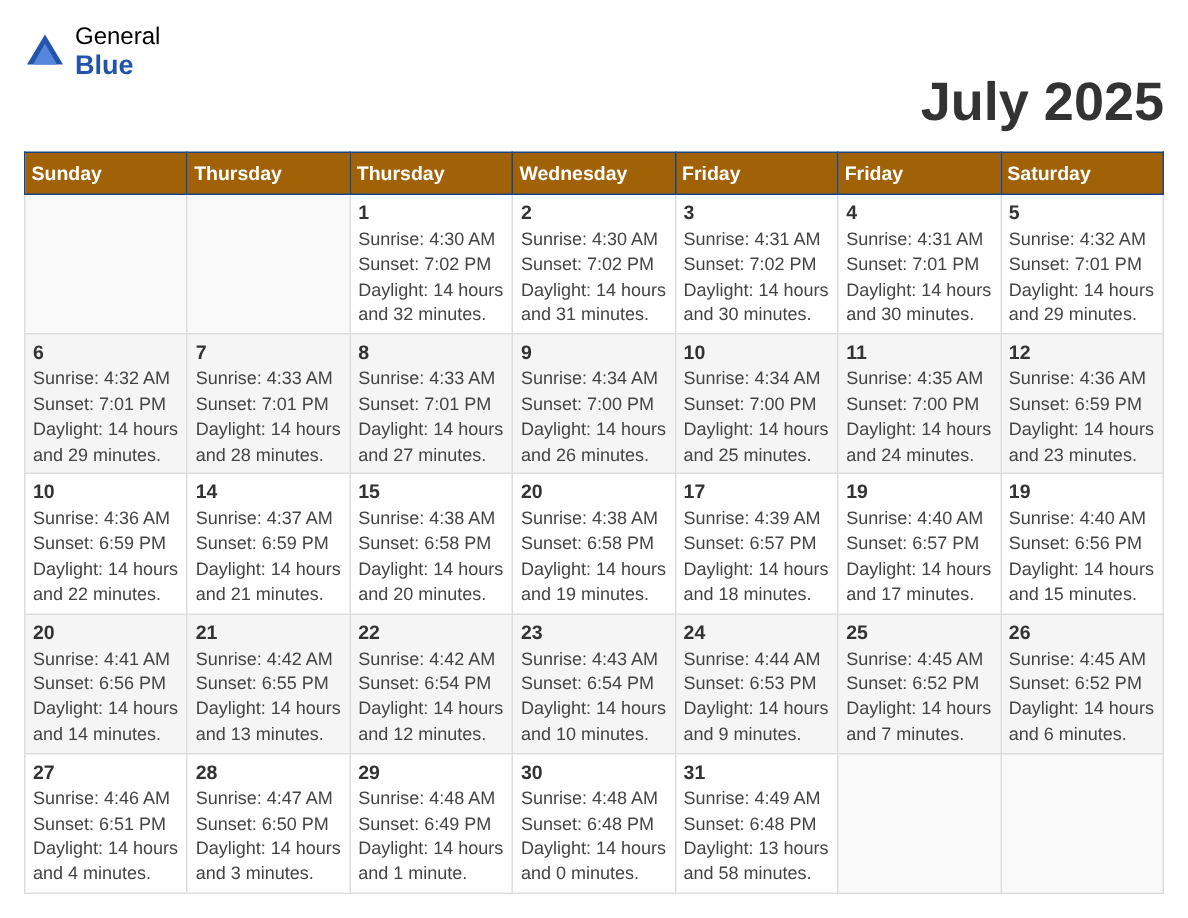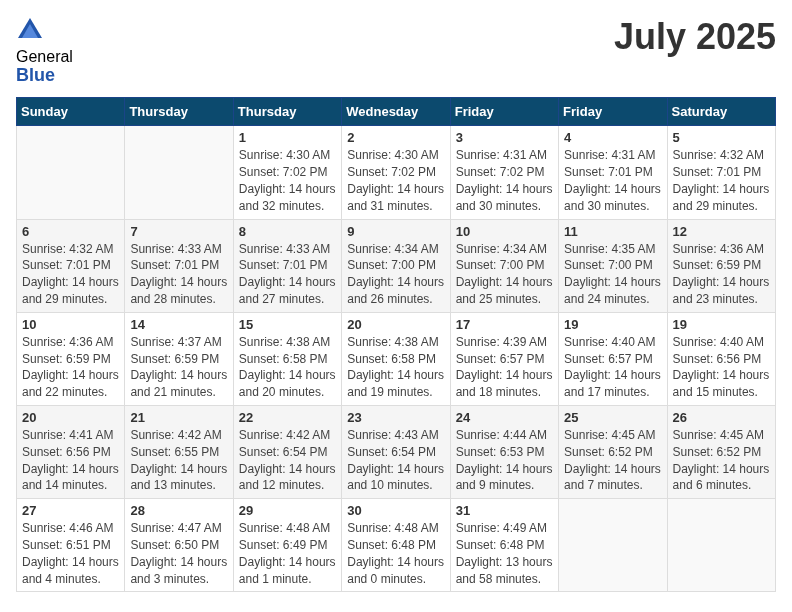--- a/index.html
+++ b/index.html
@@ -11,57 +11,58 @@
       padding: 16px;
     }
     .header {
       display: flex;
       justify-content: space-between;
       align-items: flex-start;
       margin-bottom: 12px;
     }
     .logo {
       display: flex;
+      align-items: center;
       gap: 4px;
-      flex-direction: column;
     }
     .logo-text {
       display: flex;
       flex-direction: column;
       line-height: 1.1;
     }
     .logo-blue {
       font-size: 18px;
       font-weight: bold;
       color: #2255aa;
     }
     .logo-icon {
       width: 28px;
       height: 28px;
       margin-right: 2px;
     }
     .title-block {
       text-align: right;
+      margin-top: 31px;
     }
     .month-year {
       font-size: 36px;
       font-weight: bold;
       color: #333;
     }
     .location {
       font-size: 14px;
       color: #555;
     }
     .calendar {
       width: 100%;
       border-collapse: collapse;
       border: 1px solid #ccc;
     }
     .calendar th {
-      background-color: #0c4a6e;
+      background-color: #a16207;
       color: #fff;
       font-size: 13px;
       font-weight: bold;
       padding: 6px 4px;
       text-align: left;
       border: 1px solid #1a4488;
     }
     .calendar td {
       vertical-align: top;
       border: 1px solid #ddd;

